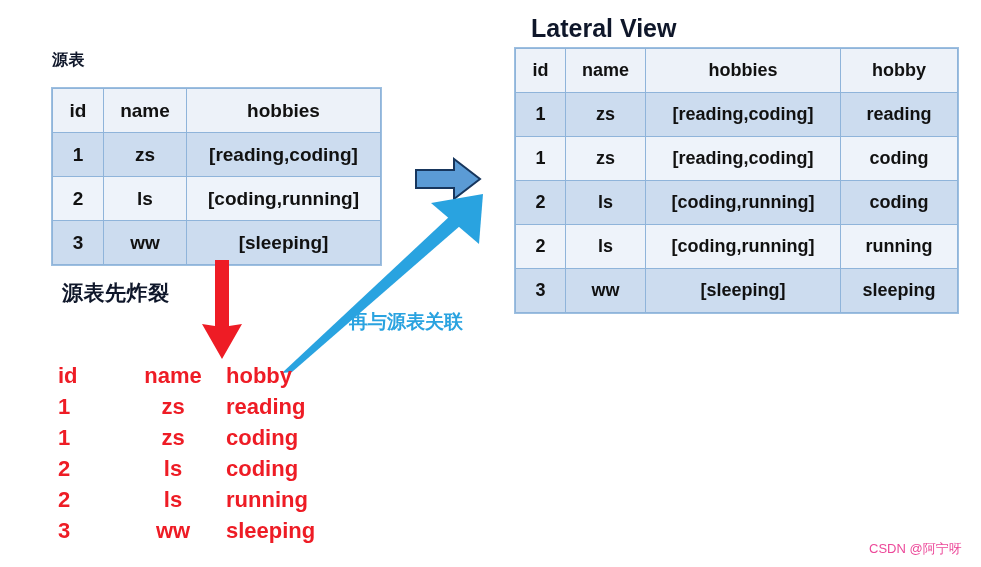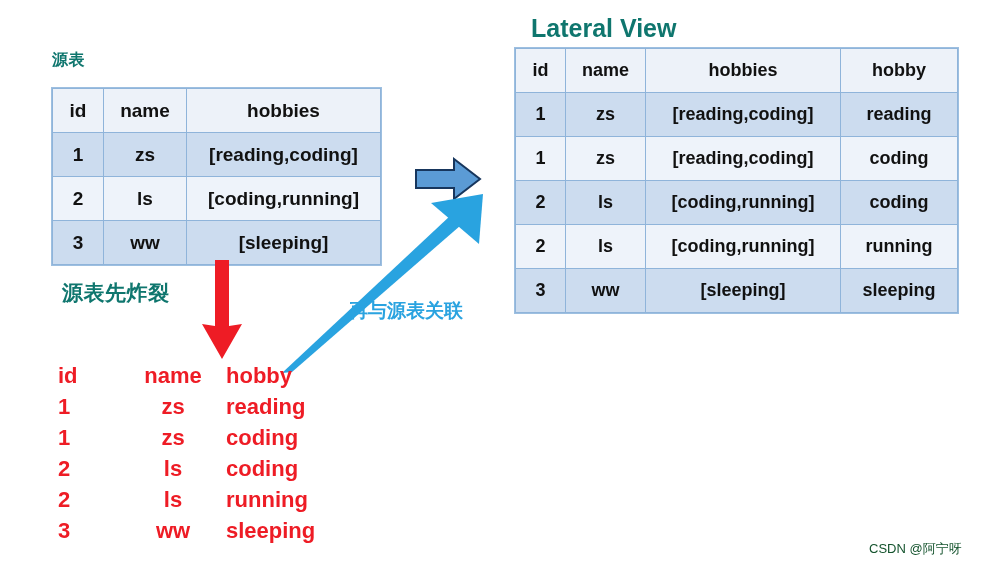--- a/index.html
+++ b/index.html
@@ -13,21 +13,21 @@
     position: relative;
     overflow: hidden;
     font-family: "Liberation Sans", "DejaVu Sans", sans-serif;
   }
 
   
   .abs { position: absolute; }
 
   
   .red-title {
-    color: #0f766e;
+    color: #0f172a;
     font-weight: bold;
     white-space: nowrap;
     line-height: 1;
   }
   #src-title {
     left: 52px; top: 52px;
     font-size: 16px;
     letter-spacing: 0.5px;
   }
   #lateral-title {
@@ -41,21 +41,21 @@
   }
 
   
   .blue-note {
     color: #2aa3e0;
     font-weight: bold;
     font-size: 19px;
     line-height: 1.32;
     white-space: nowrap;
   }
-  #join-note { left: 349px; top: 298px; }
+  #join-note { left: 349px; top: 309px; }
 
   
   table.data-table {
     position: absolute;
     border-collapse: collapse;
     table-layout: fixed;
     background: #eaf0f8;
     box-shadow: 0 0 0 1px #9dbfe0;
   }
   table.data-table td {
@@ -109,21 +109,21 @@
   #exploded-list .c-hob  { width: 140px; text-align: left; }
 
   
   #blue-block-arrow { left: 414px; top: 157px; }
   #red-down-arrow   { left: 196px; top: 258px; }
   #cyan-diag-arrow  { left: 270px; top: 192px; }
 
   
   #watermark {
     left: 869px; top: 540px;
-    color: #14532d;
+    color: #ec4899;
     font-size: 13px;
     white-space: nowrap;
   }
 </style>
 </head>
 <body>
 
 <div class="abs red-title" id="src-title">源表</div>
 
 <table class="data-table" id="source-table">

